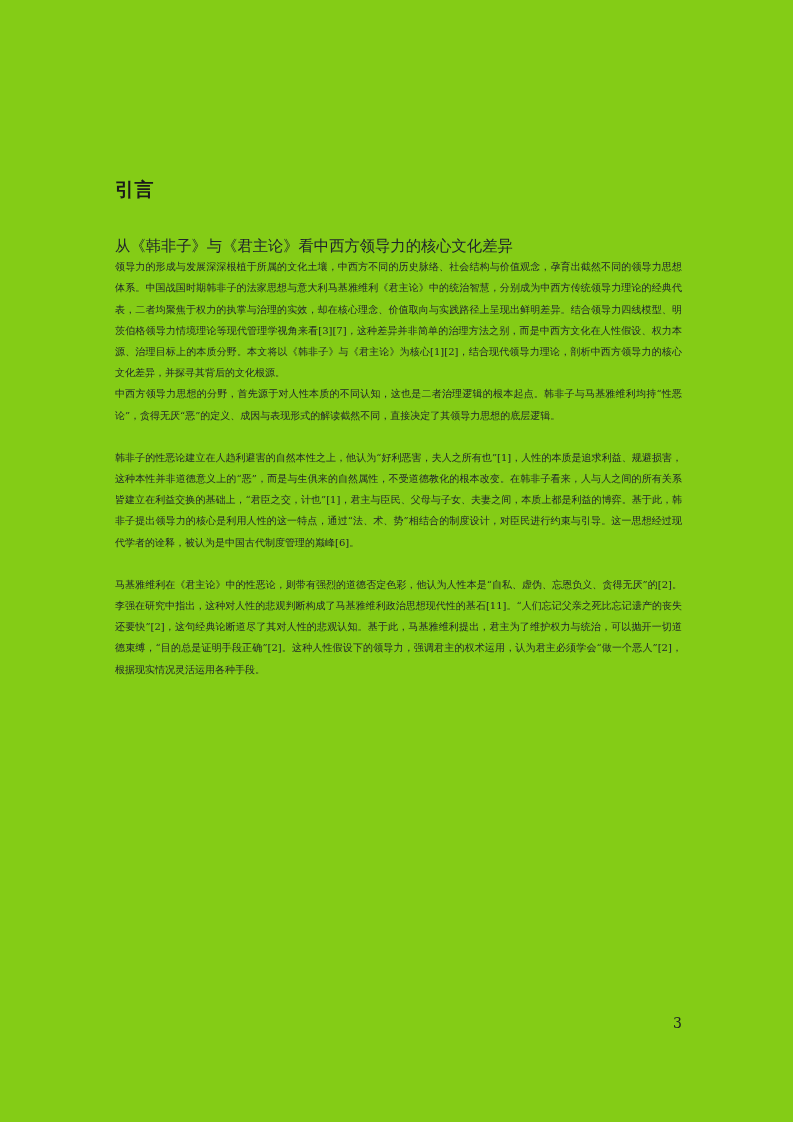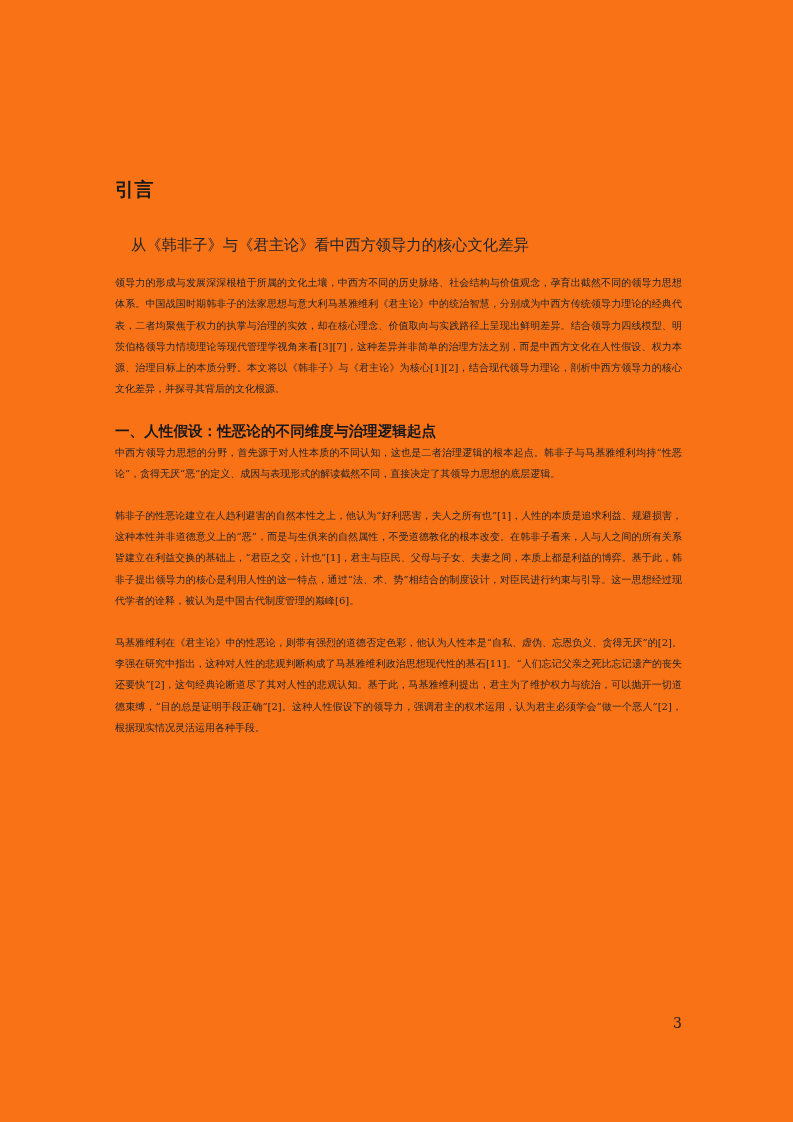--- a/index.html
+++ b/index.html
@@ -16,21 +16,21 @@
     color: #000000;
     overflow: hidden;
   }
 
   .page {
     position: absolute;
     left: 0;
     top: 0;
     width: 793px;
     height: 1122px;
-    background: #f97316;
+    background: #84cc16;
   }
 
   .content {
     position: absolute;
     left: 115px;
     top: 176px;
     width: 567px;
   }
 
   .doc-heading {
@@ -67,21 +67,22 @@
     font-size: 14.6px;
     line-height: 21.2px;
     color: #16181d;
     margin: 21px 0 0 0;
   }
 
   .lead-line {
     font-size: 15.3px;
     line-height: 21.2px;
     color: #20242c;
-    margin: 16px;
+    margin: 0;
+    font-family: Liberation Serif, serif;
   }
 
   .page-number {
     position: absolute;
     left: 0;
     top: 1014px;
     width: 682px;
     text-align: right;
     font-family: "DejaVu Serif", "Liberation Serif", serif;
     font-size: 14px;
@@ -95,21 +96,20 @@
 <div class="page">
 
   <div class="content">
 
     <h1 class="doc-heading">引言</h1>
 
     <p class="lead-line">从《韩非子》与《君主论》看中西方领导力的核心文化差异</p>
 
     <p class="para">领导力的形成与发展深深根植于所属的文化土壤，中西方不同的历史脉络、社会结构与价值观念，孕育出截然不同的领导力思想体系。中国战国时期韩非子的法家思想与意大利马基雅维利《君主论》中的统治智慧，分别成为中西方传统领导力理论的经典代表，二者均聚焦于权力的执掌与治理的实效，却在核心理念、价值取向与实践路径上呈现出鲜明差异。结合领导力四线模型、明茨伯格领导力情境理论等现代管理学视角来看[3][7]，这种差异并非简单的治理方法之别，而是中西方文化在人性假设、权力本源、治理目标上的本质分野。本文将以《韩非子》与《君主论》为核心[1][2]，结合现代领导力理论，剖析中西方领导力的核心文化差异，并探寻其背后的文化根源。</p>
 
-    <h2 class="section-heading">一、人性假设：性恶论的不同维度与治理逻辑起点</h2>
 
     <p class="para">中西方领导力思想的分野，首先源于对人性本质的不同认知，这也是二者治理逻辑的根本起点。韩非子与马基雅维利均持“性恶论”，贪得无厌“恶”的定义、成因与表现形式的解读截然不同，直接决定了其领导力思想的底层逻辑。</p>
 
     <p class="para gap">韩非子的性恶论建立在人趋利避害的自然本性之上，他认为“好利恶害，夫人之所有也”[1]，人性的本质是追求利益、规避损害，这种本性并非道德意义上的“恶”，而是与生俱来的自然属性，不受道德教化的根本改变。在韩非子看来，人与人之间的所有关系皆建立在利益交换的基础上，“君臣之交，计也”[1]，君主与臣民、父母与子女、夫妻之间，本质上都是利益的博弈。基于此，韩非子提出领导力的核心是利用人性的这一特点，通过“法、术、势”相结合的制度设计，对臣民进行约束与引导。这一思想经过现代学者的诠释，被认为是中国古代制度管理的巅峰[6]。</p>
 
     <p class="para gap">马基雅维利在《君主论》中的性恶论，则带有强烈的道德否定色彩，他认为人性本是“自私、虚伪、忘恩负义、贪得无厌”的[2]。李强在研究中指出，这种对人性的悲观判断构成了马基雅维利政治思想现代性的基石[11]。“人们忘记父亲之死比忘记遗产的丧失还要快”[2]，这句经典论断道尽了其对人性的悲观认知。基于此，马基雅维利提出，君主为了维护权力与统治，可以抛开一切道德束缚，“目的总是证明手段正确”[2]。这种人性假设下的领导力，强调君主的权术运用，认为君主必须学会“做一个恶人”[2]，根据现实情况灵活运用各种手段。</p>
 
 
   </div>
 

